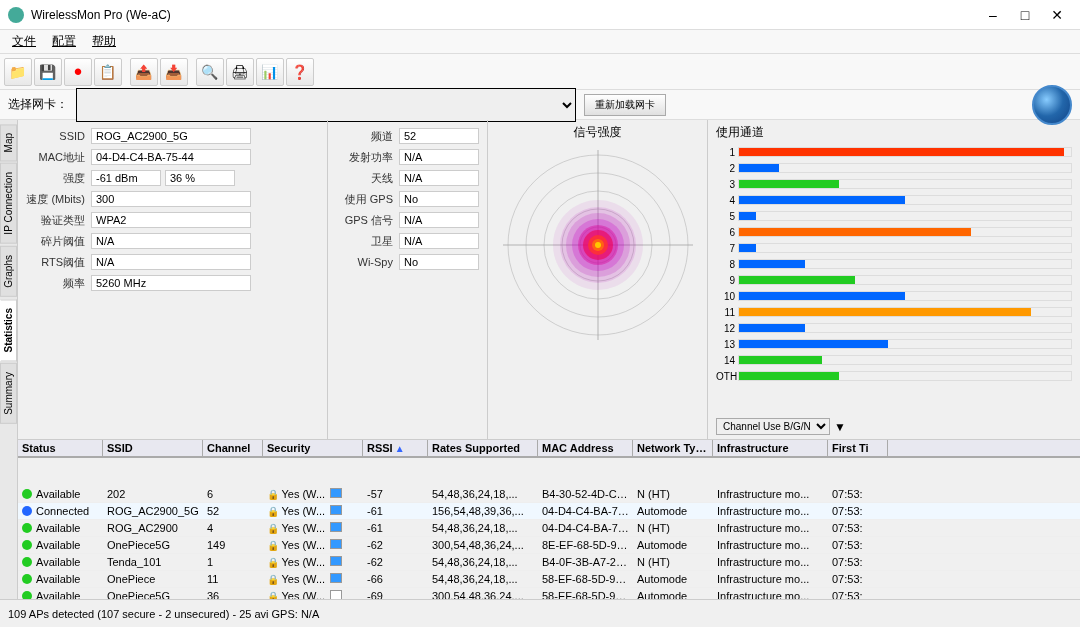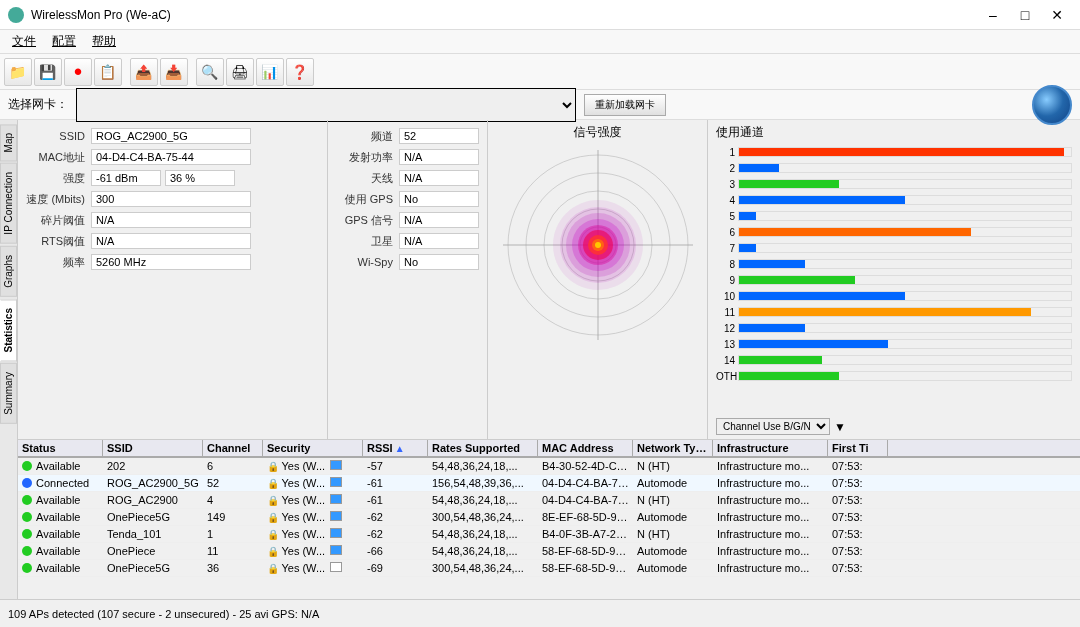--- a/index.html
+++ b/index.html
@@ -194,20 +194,21 @@
     .ch-bar { height: 100%; position: absolute; left: 0; top: 0; }
     .channel-select-row { display: flex; align-items: center; gap: 4px; margin-top: 4px; }
     .channel-select { font-size: 10px; border: 1px solid #aaa; padding: 1px 2px; }
 
     
     .ap-table-section {
       flex: 1;
       overflow: hidden;
       display: flex;
       flex-direction: column;
+      gap: 28px;
     }
     .ap-table-header {
       display: flex;
       background: #e8e8f0;
       border-bottom: 2px solid #aaa;
       font-size: 11px;
       font-weight: bold;
     }
     .ap-table-body {
       overflow-y: auto;
@@ -333,20 +334,24 @@
           <div class="strength-row">
             <span class="info-value double">-61 dBm</span>
             <span class="info-value double">36 %</span>
           </div>
         </div>
         <div class="info-row">
           <span class="info-label">速度 (Mbits)</span>
           <span class="info-value wide">300</span>
         </div>
         <div class="info-row">
+          <span class="info-label">验证类型</span>
+          <span class="info-value wide">WPA2</span>
+        </div>
+        <div class="info-row">
           <span class="info-label">碎片阈值</span>
           <span class="info-value wide">N/A</span>
         </div>
         <div class="info-row">
           <span class="info-label">RTS阈值</span>
           <span class="info-value wide">N/A</span>
         </div>
         <div class="info-row">
           <span class="info-label">频率</span>
           <span class="info-value wide">5260 MHz</span>

